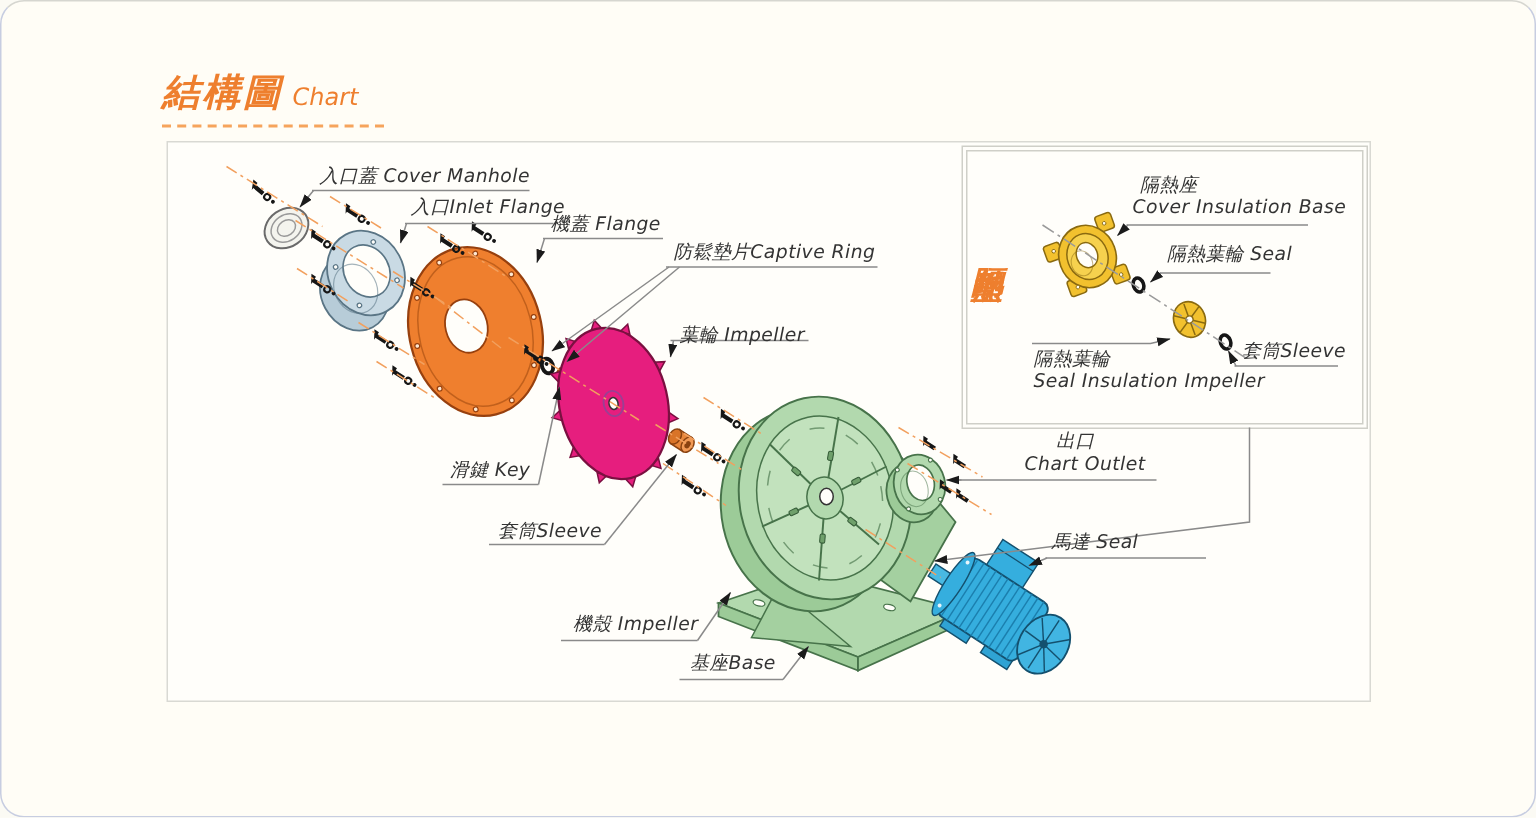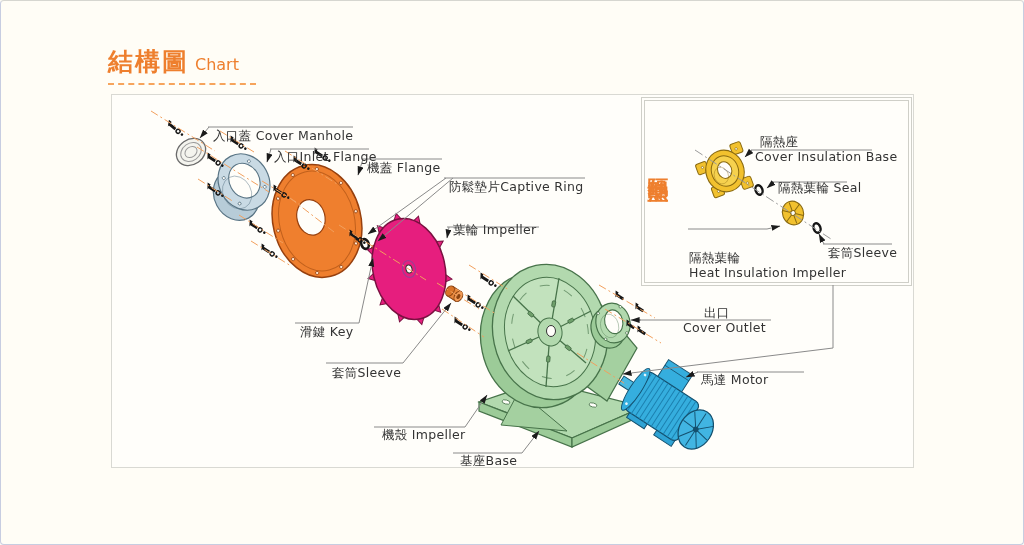--- a/index.html
+++ b/index.html
@@ -1,31 +1,31 @@
 <!DOCTYPE html>
 <html><head>
 <meta charset="utf-8">
 <style>
   html,body{margin:0;padding:0;background:#fbfaf4;}
   #page{position:relative;width:1022px;height:543px;background:#fffdf6;
-        border:1px solid #c7cde1;border-top-color:#d6d6d0;border-radius:4px;
-        font-family:"DejaVu Sans", sans-serif;overflow:hidden;}
+        border:1px solid #c7cde1;border-top-color:#d6d6d0;border-radius:16px;
+        font-family:"DejaVu Sans", sans-serif;overflow:hidden;font-style:italic;}
   .title{position:absolute;left:107px;top:44px;width:148px;padding-bottom:5px;
          border-bottom:2px dashed #f6a45c;white-space:nowrap;}
   .title .zh{font-size:25px;font-weight:bold;color:#ee7f2e;letter-spacing:2px;}
   .title .en{font-size:16px;color:#ee7f2e;margin-left:6px;}
   .diagram-box{position:absolute;left:110px;top:93px;width:801px;height:372px;
          border:1px solid #d9d9d3;background:#fffefa;}
   .inset-box{position:absolute;left:640px;top:96px;width:269px;height:187px;
          border:1px solid #cfcfc8;}
   .inset-box .inner{position:absolute;left:2px;top:2px;right:2px;bottom:2px;
          border:1px solid #cfcfc8;}
   svg.overlay{position:absolute;left:0;top:0;z-index:2;}
   .lbl{position:absolute;z-index:3;font-size:12.5px;line-height:14px;color:#333;
-       letter-spacing:.3px;white-space:nowrap;margin-top:19px;}
+       letter-spacing:.3px;white-space:nowrap;}
   .inset-type{position:absolute;left:645px;top:161px;z-index:3;color:#ee7f2e;
        font-size:21px;font-weight:bold;line-height:23px;writing-mode:vertical-rl;
        text-orientation:upright;letter-spacing:1px;}
 </style>
 </head>
 <body>
 
 <div id="page">
 
   <div class="title">
@@ -313,30 +313,30 @@
       <path d="M773,181 L766,187"></path>
       <path d="M687,228 L766,228 L779,225"></path>
       <path d="M823,243 L818,233"></path>
     </g>
   </svg>
 
   <div class="lbl" style="left:212px;top:109px">入口蓋 Cover Manhole</div>
   <div class="lbl" style="left:273px;top:130px">入口Inlet Flange</div>
   <div class="lbl" style="left:366px;top:141px">機蓋 Flange</div>
   <div class="lbl" style="left:448px;top:160px">防鬆墊片Captive Ring</div>
-  <div class="lbl" style="left:452px;top:203px">葉輪 Impeller</div>
+  <div class="lbl" style="left:452px;top:215px">葉輪 Impeller</div>
   <div class="lbl" style="left:299px;top:305px">滑鍵 Key</div>
   <div class="lbl" style="left:331px;top:346px">套筒Sleeve</div>
   <div class="lbl" style="left:381px;top:408px">機殼 Impeller</div>
   <div class="lbl" style="left:459px;top:434px">基座Base</div>
   <div class="lbl" style="left:703px;top:286px">出口</div>
-  <div class="lbl" style="left:682px;top:301px">Cover Outlet</div>
-  <div class="lbl" style="left:700px;top:353px">馬達 Motor</div>
+  <div class="lbl" style="left:682px;top:301px">Chart Outlet</div>
+  <div class="lbl" style="left:700px;top:353px">馬達 Seal</div>
 
   <div class="inset-type">隔熱型</div>
   <div class="lbl" style="left:759px;top:115px">隔熱座</div>
   <div class="lbl" style="left:754px;top:130px">Cover Insulation Base</div>
   <div class="lbl" style="left:777px;top:161px">隔熱葉輪 Seal</div>
   <div class="lbl" style="left:688px;top:231px">隔熱葉輪</div>
-  <div class="lbl" style="left:688px;top:246px">Heat Insulation Impeller</div>
+  <div class="lbl" style="left:688px;top:246px">Seal Insulation Impeller</div>
   <div class="lbl" style="left:827px;top:226px">套筒Sleeve</div>
 
 </div>
 
 </body></html>

